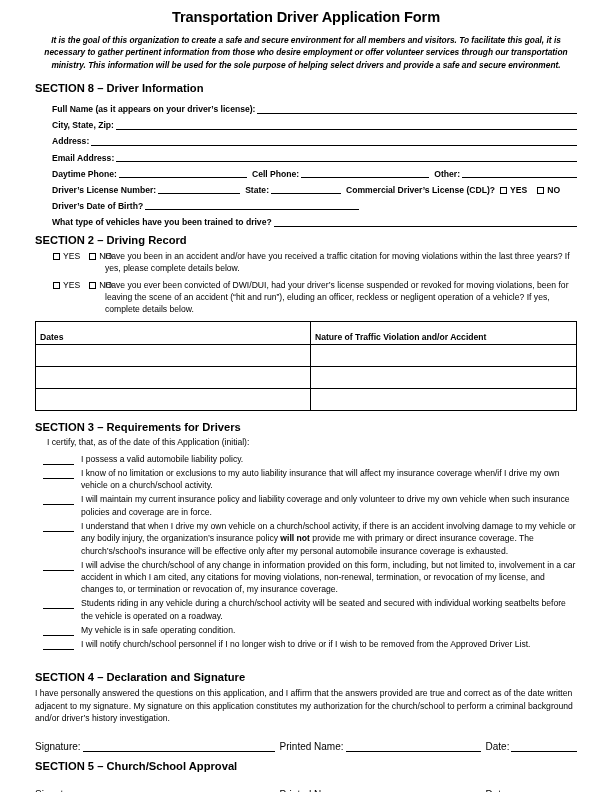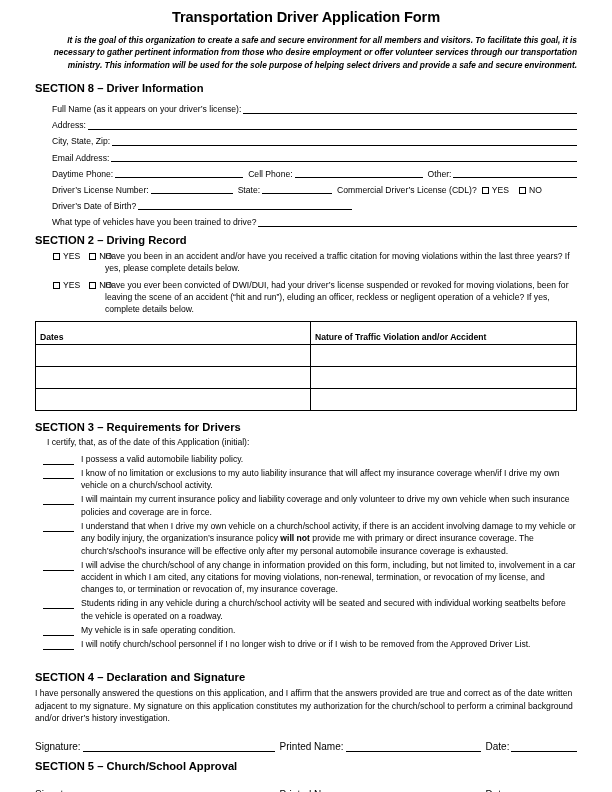--- a/index.html
+++ b/index.html
@@ -40,21 +40,21 @@
     line-height: 1.2;
   }
 
   
   .intro {
     font-style: italic;
     font-weight: bold;
     font-size: 8.35px;
     line-height: 1.53;
     margin: 0 0 9px 0;
-    text-align: right;
+    text-align: center;
   }
 
   
   .section-head {
     font-weight: bold;
     font-size: 11.2px;
     margin: 0 0 3px 0;
     line-height: 1.25;
   }
   .sec2-head { margin-top: 6px; }
@@ -64,20 +64,21 @@
 
   
   .fline {
     font-size: 8.6px;
     line-height: 1.0;
     height: 16.1px;
     display: flex;
     align-items: flex-end;
     white-space: nowrap;
     padding-left: 17px;
+    font-weight: bold;
   }
   .fline .lbl { flex: none; }
   .rule {
     border-bottom: 1px solid #000;
     display: inline-block;
     height: 10px;
     margin-left: 2px;
     margin-right: 0;
   }
   .rule.grow { flex: 1 1 auto; }
@@ -198,26 +199,26 @@
   <div class="intro">It is the goal of this organization to create a safe and secure environment for all members and visitors.  To facilitate this goal, it is necessary to gather pertinent information from those who desire employment or offer volunteer services through our transportation ministry.  This information will be used for the sole purpose of helping select drivers and provide a safe and secure environment.</div>
 
   <div class="section-head">SECTION 8 – Driver Information</div>
 
   <div class="fline">
     <span class="lbl">Full Name (as it appears on your driver’s license):</span>
     <span class="rule grow"></span>
   </div>
 
   <div class="fline">
+    <span class="lbl">City, State, Zip:</span>
+    <span class="rule grow"></span>
+  </div>
+
+  <div class="fline">
     <span class="lbl">Address:</span>
-    <span class="rule grow"></span>
-  </div>
-
-  <div class="fline">
-    <span class="lbl">City, State, Zip:</span>
     <span class="rule grow"></span>
   </div>
 
   <div class="fline">
     <span class="lbl">Email Address:</span>
     <span class="rule grow"></span>
   </div>
 
   <div class="fline">
     <span class="lbl">Daytime Phone:</span>

